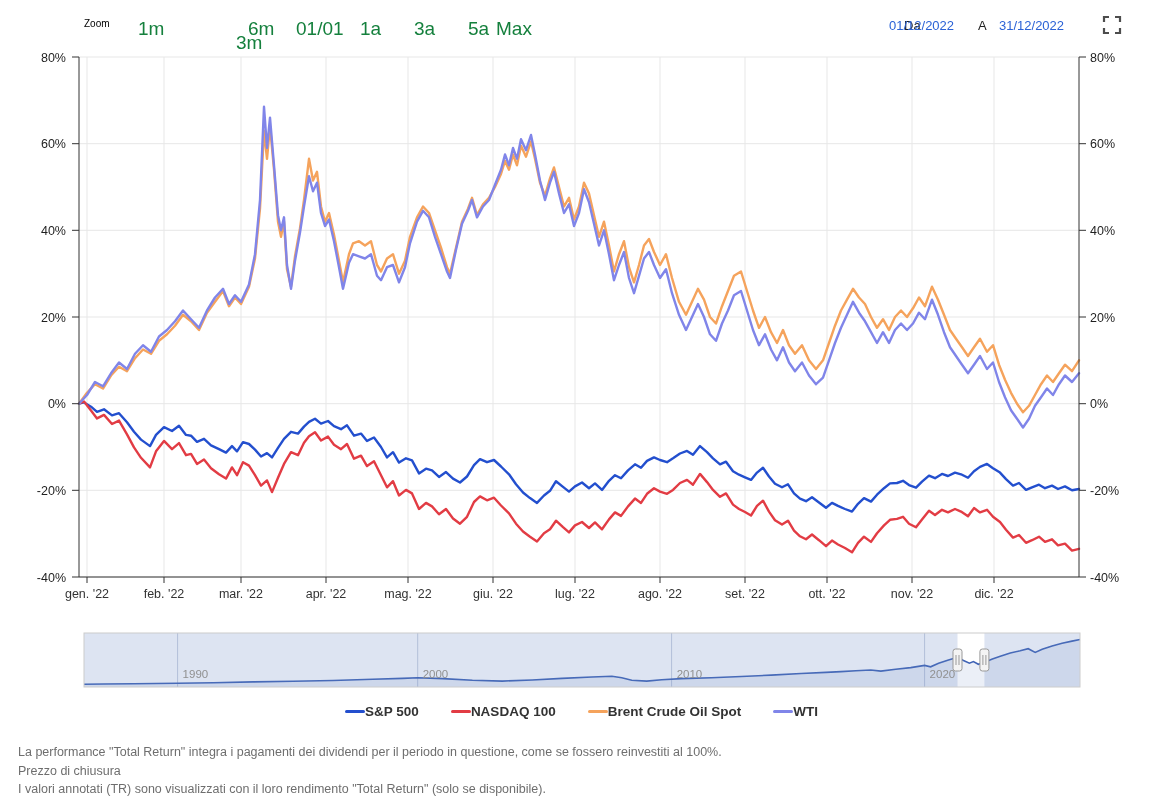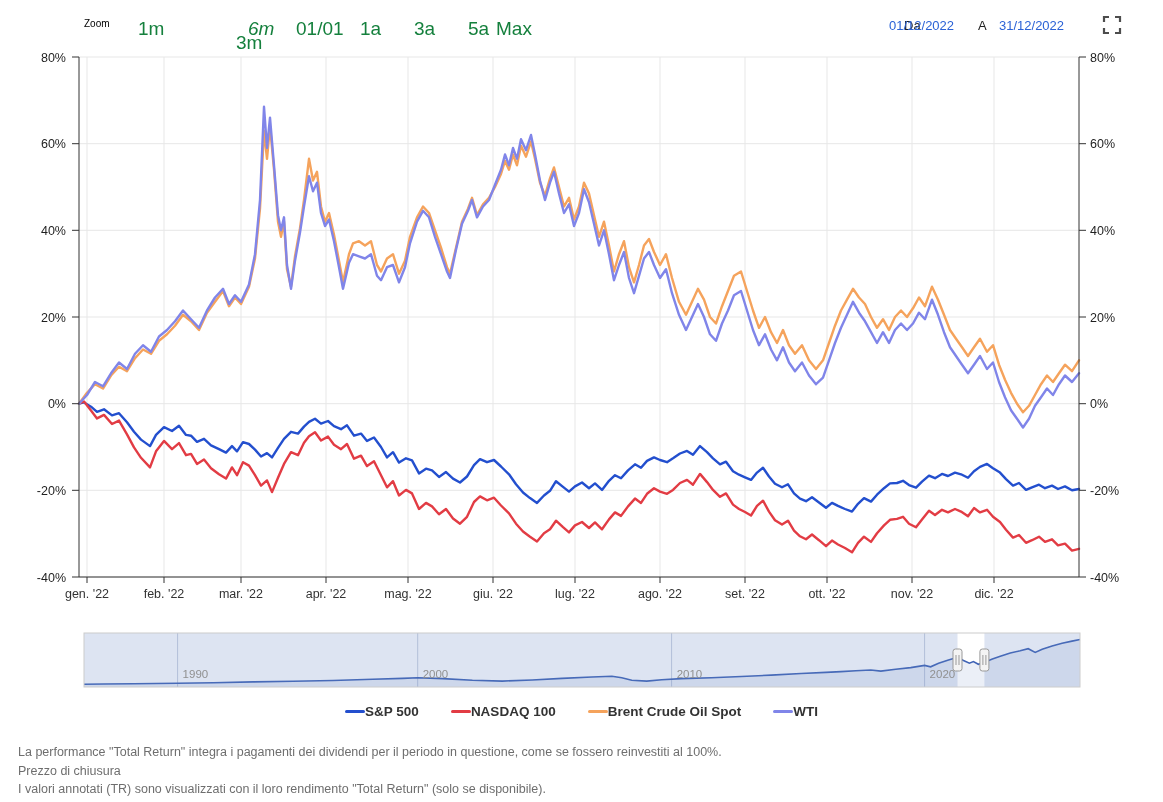--- a/index.html
+++ b/index.html
@@ -22,21 +22,21 @@
 </style>
 </head>
 <body>
 
 <div class="stage">
 
   <span class="abs toolbar-label" style="left:84px;top:18px;">Zoom</span>
   <div id="zoom-buttons">
       <span class="abs range-btn" style="left: 138px; top: 18px;">1m</span>
       <span class="abs range-btn" style="left: 193px; top: 32px; margin-left: 43px;">3m</span>
-      <span class="abs range-btn" style="left: 248px; top: 18px; font-style: italic;">6m</span>
+      <span class="abs range-btn" style="left: 248px; top: 18px;">6m</span>
       <span class="abs range-btn" style="left: 296px; top: 18px;">01/01</span>
       <span class="abs range-btn" style="left: 360px; top: 18px;">1a</span>
       <span class="abs range-btn" style="left: 414px; top: 18px;">3a</span>
       <span class="abs range-btn" style="left: 468px; top: 18px; text-align: center;">5a</span>
       <span class="abs range-btn" style="left: 496px; top: 18px;">Max</span>
     </div>
 
   <span class="abs date-label" style="left:904px;top:18px;">Da</span>
   <span class="abs date-input" style="left:889px;top:18px;">01/12/2022</span>
   <span class="abs date-label" style="left:978px;top:18px;">A</span>

